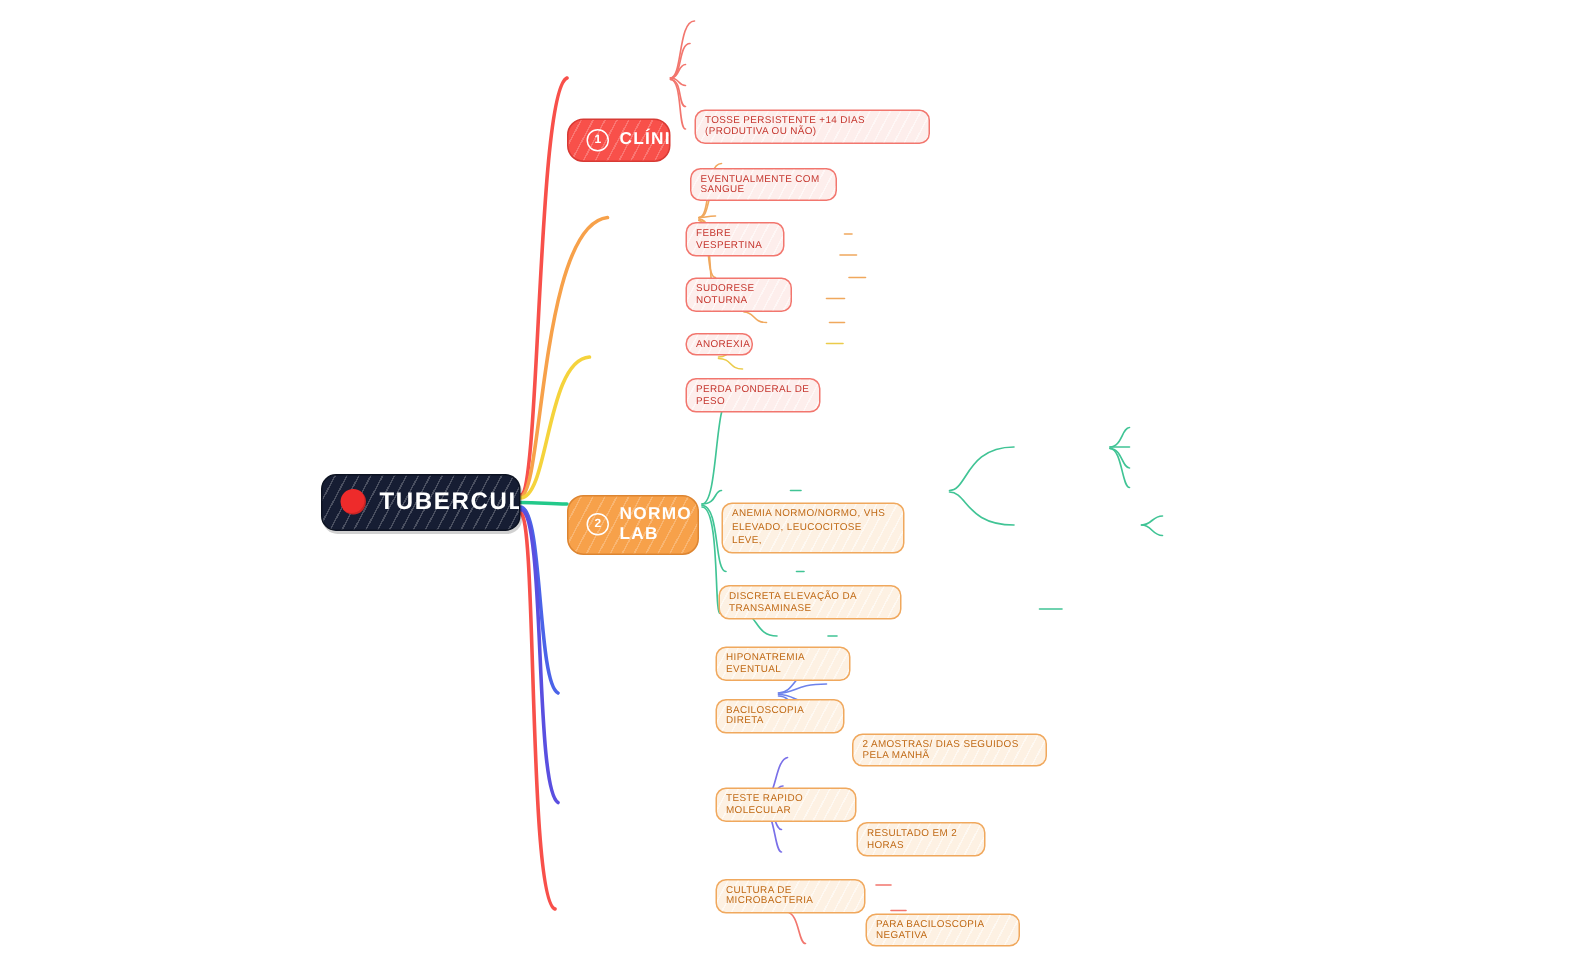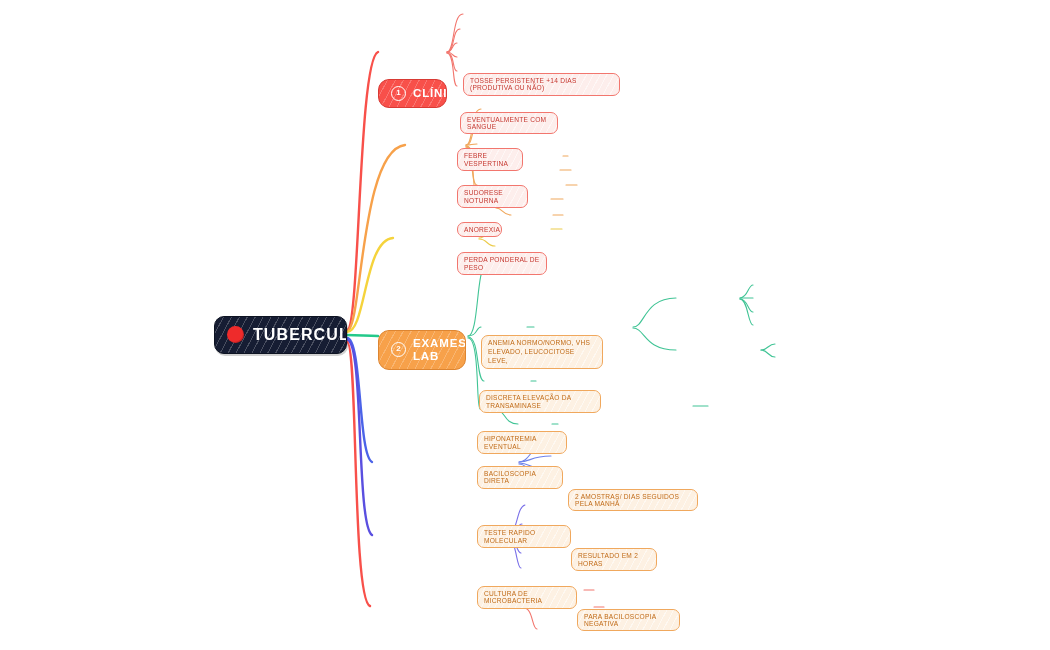--- a/index.html
+++ b/index.html
@@ -169,21 +169,21 @@
     </div>
 <div class="node pill p-red hatch-l" style="left:457px;top:64px;width:45px;">
       <span>ANOREXIA</span>
     </div>
 <div class="node pill p-red hatch-l" style="left:457px;top:79px;width:90px;">
       <span>PERDA PONDERAL DE PESO</span>
     </div>
 
 <div class="node main c-orange hatch" style="left:378px;top:134px;width:88px;">
   <span class="num">2</span>
-  <span>EXAMES LAB</span>
+  <span>NORMO LAB</span>
 </div>
 <div class="node pill p-orange two hatch-l" style="left:481px;top:99px;width:122px;">
       <span>ANEMIA NORMO/NORMO, VHS ELEVADO, LEUCOCITOSE LEVE,</span>
     </div>
 <div class="node pill p-orange hatch-l" style="left:479px;top:120px;width:122px;">
       <span>DISCRETA ELEVAÇÃO DA TRANSAMINASE</span>
     </div>
 <div class="node pill p-orange hatch-l" style="left:477px;top:138px;width:90px;">
       <span>HIPONATREMIA EVENTUAL</span>
     </div>

